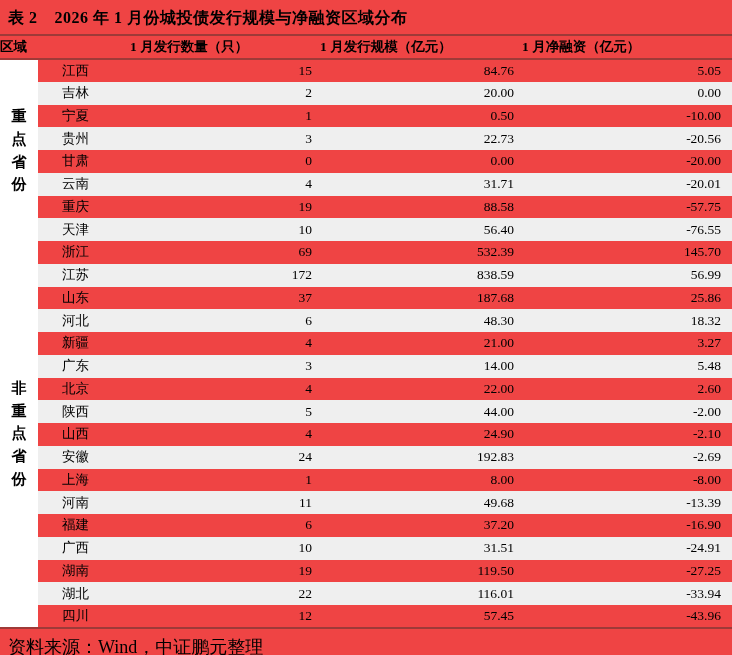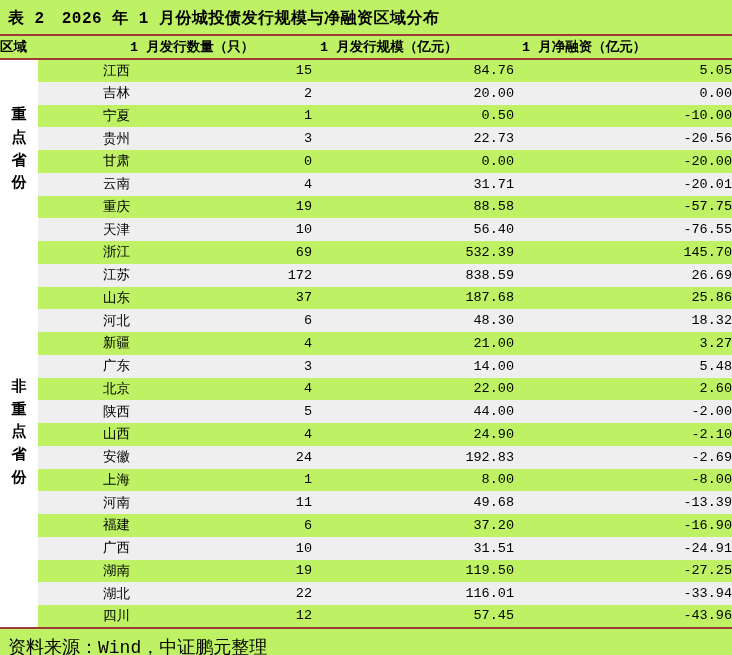--- a/index.html
+++ b/index.html
@@ -5,23 +5,23 @@
   :root {
     --accent_line: #9e3a38;
     --stripe: #efefef;
     --text: #000000;
   }
   * { box-sizing: border-box; }
   html, body { margin: 0; padding: 0; background: #ffffff; }
   .page {
     width: 732px;
     height: 655px;
-    background: #bef264;
+    background: #ef4444;
     color: var(--text);
-    font-family: Liberation Mono, monospace;
+    font-family: Liberation Serif, serif;
     overflow: hidden;
   }
   .title {
     padding: 8px 8px 5px 8px;
     font-size: 16px;
     font-weight: bold;
     letter-spacing: 0.5px;
     white-space: nowrap;
   }
   .title .tlabel { margin-right: 17px; }
@@ -55,25 +55,25 @@
   tbody tr:nth-child(even) { background: var(--stripe); }
   td.cat {
     background: #ffffff;
     text-align: center;
     vertical-align: middle;
     font-weight: bold;
     font-size: 15px;
     padding: 0;
   }
   td.cat div { line-height: 22.76px; }
-  td.province { padding-left: 24px; text-align: right; }
+  td.province { padding-left: 24px; text-align: left; }
   td.num { text-align: right; }
   td.c3 { padding-right: 8px; }
   td.c4 { padding-right: 2px; }
-  td.c5 { }
+  td.c5 { padding-right: 11px; }
   .footer {
     padding: 6px 8px 0 8px;
     font-size: 18px;
     white-space: nowrap;
   }
 </style>
 </head>
 <body>
 
 <div class="page">
@@ -162,21 +162,21 @@
           </td>
           <td class="province">浙江</td>
           <td class="num c3">69</td>
           <td class="num c4">532.39</td>
           <td class="num c5">145.70</td>
         </tr>
         <tr>
           <td class="province">江苏</td>
           <td class="num c3">172</td>
           <td class="num c4">838.59</td>
-          <td class="num c5">26.69</td>
+          <td class="num c5">56.99</td>
         </tr>
         <tr>
           <td class="province">山东</td>
           <td class="num c3">37</td>
           <td class="num c4">187.68</td>
           <td class="num c5">25.86</td>
         </tr>
         <tr>
           <td class="province">河北</td>
           <td class="num c3">6</td>

